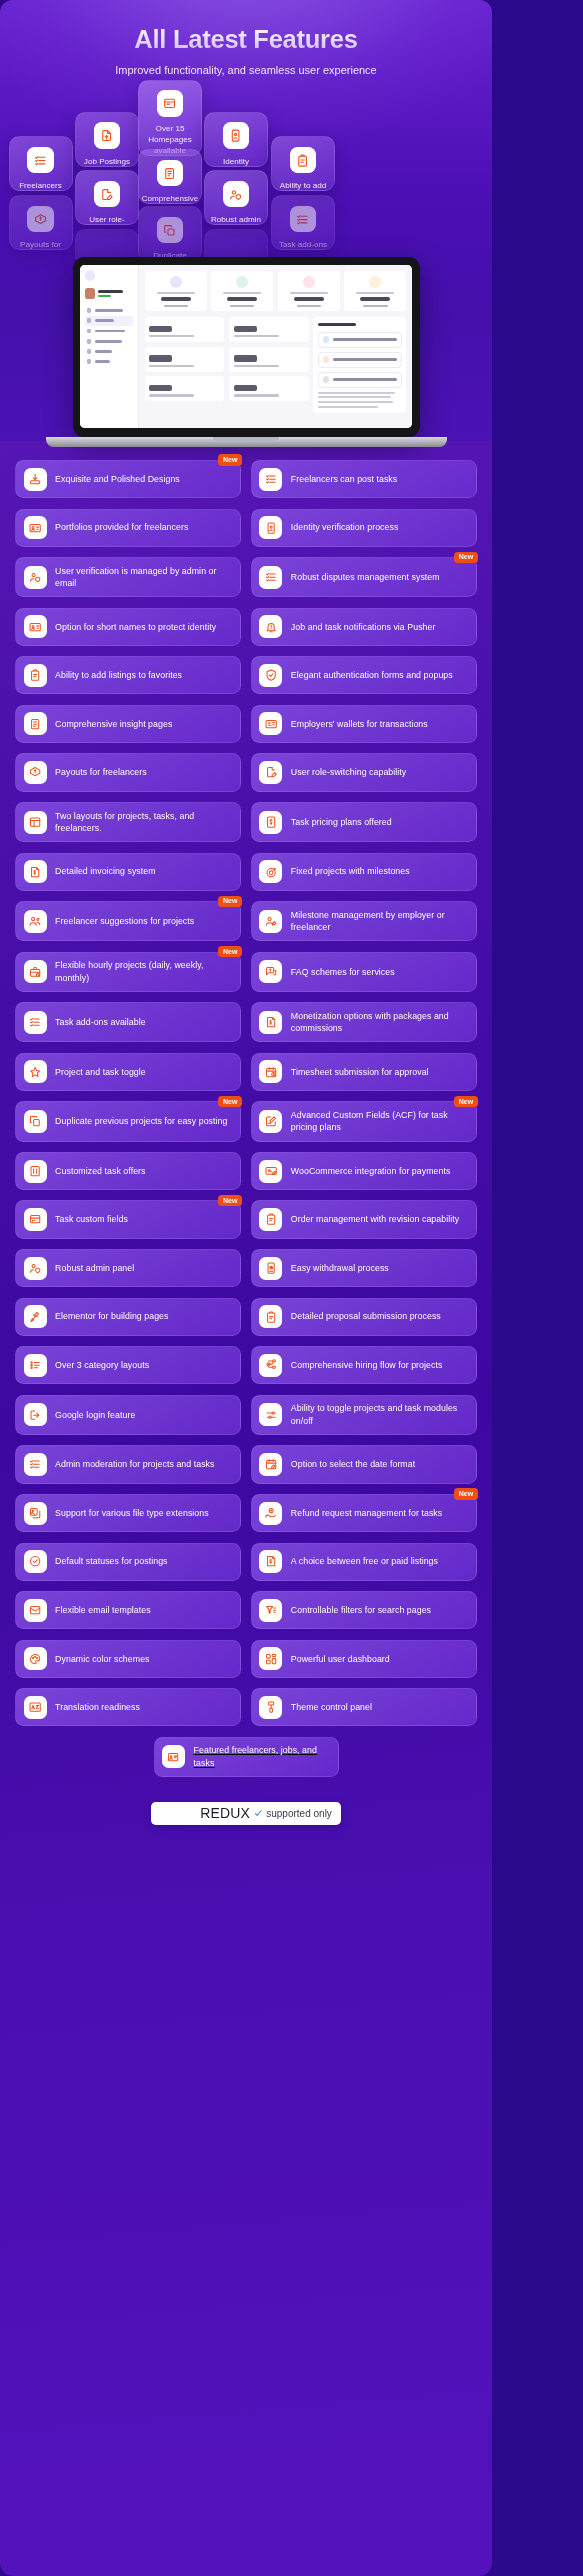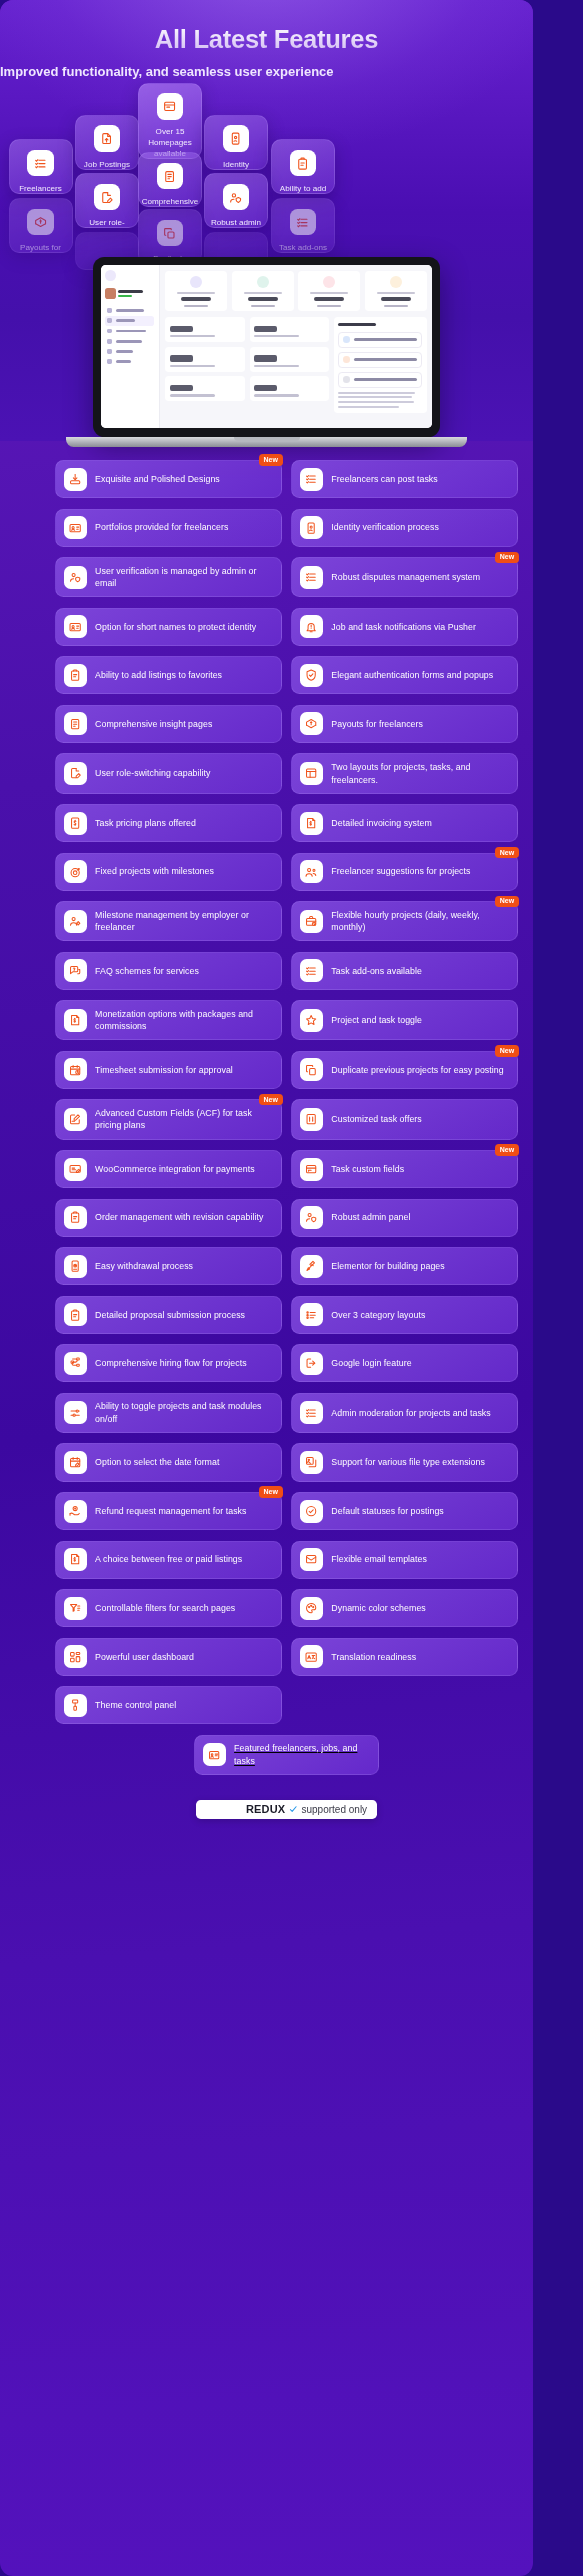--- a/index.html
+++ b/index.html
@@ -3,21 +3,21 @@
 <meta charset="utf-8">
 <style>
   * { box-sizing: border-box; margin: 0; padding: 0; }
   html, body {
     width: 584px;
     background: #2a0a8a;
     font-family: "Liberation Sans", sans-serif;
   }
   .page {
     position: relative;
-    width: 533px;
+    width: 492px;
     min-height: 2576px;
     background: linear-gradient(175deg, #6d1fc9 0%, #5a17b8 12%, #4a10ab 30%, #3c08a0 55%, #4a0fb0 75%, #5412bd 100%);
     border-radius: 13.2px;
     overflow: hidden;
   }
   .hero {
     position: relative;
     height: 441px;
     background:
       radial-gradient(ellipse 397px 246px at 50% -38px, rgba(190,150,255,0.40) 0%, rgba(150,90,240,0.12) 55%, rgba(0,0,0,0) 78%),
@@ -29,25 +29,25 @@
     font-size: 25.6px;
     font-weight: bold;
     letter-spacing: -0.3px;
     background: linear-gradient(180deg, #ffffff 0%, #ffffff 45%, #cfb6f3 100%);
     -webkit-background-clip: text;
     background-clip: text;
     color: transparent;
     -webkit-text-fill-color: transparent;
   }
   .hero-sub {
-    text-align: left;
+    text-align: center;
     margin-top: 10.4px;
-    font-size: 13px;
+    font-size: 11px;
     color: #efe6ff;
-    font-weight: 700;
+    font-weight: 400;
   }
 
   
   .cluster { position: relative; height: 170px; margin-top: 11.4px; }
   .fcard {
     position: absolute;
     border-radius: 10.4px;
     background: linear-gradient(160deg, rgba(155,105,230,0.62) 0%, rgba(120,60,215,0.50) 100%);
     border: 0.9px solid rgba(200,170,255,0.18);
     box-shadow: 0 5.7px 17px rgba(20,0,60,0.28);
@@ -129,21 +129,20 @@
   .mock-pay { flex:1.05; background:#fff;border-radius:3.8px;padding:5.7px 4.7px;}
   .mock-ph { height:3.3px;background:#3c3c4a;width:38px;border-radius:1.9px;margin-bottom:5.7px;}
   .mock-pr { display:flex;align-items:center;gap:3.8px;border:0.9px solid #eceaf3;border-radius:3.8px;padding:3.8px;margin-bottom:3.8px;}
   .mock-pd { width:6.6px;height:6.6px;border-radius:50%;background:#f0effa;flex:none;}
   .mock-pb { height:2.8px;background:#8d8aa5;border-radius:1.9px;flex:1;}
   .mock-pt { height:1.9px;background:#cdcbdb;border-radius:1.9px;margin-top:2.8px;}
 
   
   .features {
     padding: 19px 15px 0 15px;
-    margin-left: 40px;
   }
   .grid {
     display: grid;
     grid-template-columns: 1fr 1fr;
     gap: 10.4px 9.5px;
   }
   .feat {
     position: relative;
     background: linear-gradient(150deg, rgba(132,78,224,0.85) 0%, rgba(106,46,208,0.85) 100%);
     border: 0.9px solid rgba(190,160,255,0.16);
@@ -182,21 +181,21 @@
   .footer {
     display: flex; justify-content: center;
     padding: 24.6px 0 16px 0;
   }
   .redux-chip {
     background: #fff; border-radius: 4.7px;
     padding: 3.8px 9.5px;
     display: flex; align-items: center; gap: 3.8px;
     box-shadow: 0 1.9px 7.6px rgba(0,0,0,0.18);
   }
-  .redux-chip .rx { font-size: 11px; font-weight: bold; color: #1c1c28; letter-spacing:0.2px;padding-left:40px;}
+  .redux-chip .rx { font-size: 14px; font-weight: normal; color: #1c1c28; letter-spacing:0.2px;padding-left:40px;}
   .redux-chip .rs { font-size: 10px; color: #3b3b48; }
   svg { display: block; }
 </style>
 </head>
 <body>
 
 <div class="page">
 
   <div class="hero">
     <div class="hero-title">All Latest Features</div>
@@ -565,20 +564,30 @@
             <svg width="12.3" height="12.3" viewBox="0 0 24 24" fill="none" stroke="#f0541c" stroke-width="2" stroke-linecap="round" stroke-linejoin="round">
               <rect x="5" y="3" width="14" height="18" rx="2"></rect>
               <path d="M9 8h6M9 12h6M9 16h3"></path>
             </svg>
           </div>
           <div class="ftxt">Comprehensive insight pages</div>
         </div>
         <div class="feat">
           <div class="ficon2">
             <svg width="12.3" height="12.3" viewBox="0 0 24 24" fill="none" stroke="#f0541c" stroke-width="2" stroke-linecap="round" stroke-linejoin="round">
+              <rect x="2" y="5" width="20" height="14" rx="2"></rect>
+              <path d="M6 10h4M6 14h6"></path>
+              <path d="M15 9h4M15 13h3"></path>
+            </svg>
+          </div>
+          <div class="ftxt">Employers' wallets for transactions</div>
+        </div>
+        <div class="feat">
+          <div class="ficon2">
+            <svg width="12.3" height="12.3" viewBox="0 0 24 24" fill="none" stroke="#f0541c" stroke-width="2" stroke-linecap="round" stroke-linejoin="round">
               <path d="M3 14l9 5 9-5"></path>
               <path d="M3 14V8l9-5 9 5v6"></path>
               <path d="M12 7v6M10.5 9h3"></path>
             </svg>
           </div>
           <div class="ftxt">Payouts for freelancers</div>
         </div>
         <div class="feat">
           <div class="ficon2">
             <svg width="12.3" height="12.3" viewBox="0 0 24 24" fill="none" stroke="#f0541c" stroke-width="2" stroke-linecap="round" stroke-linejoin="round">

